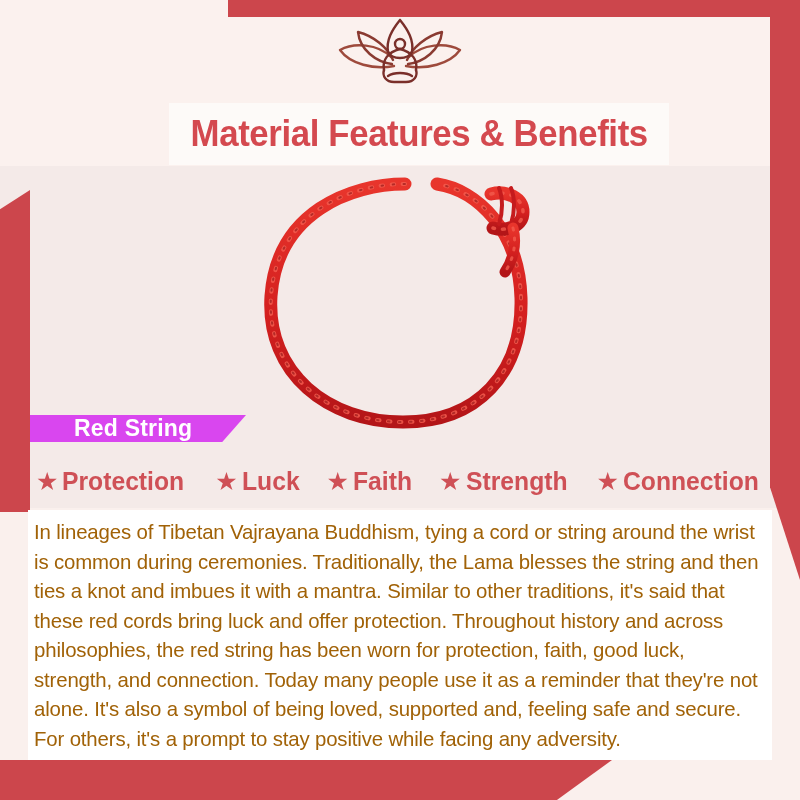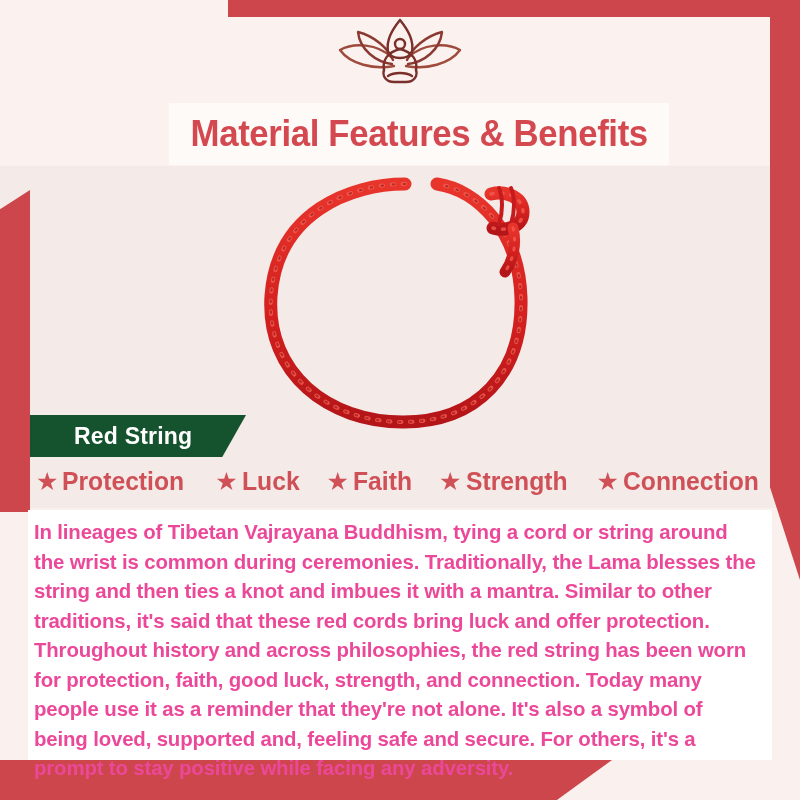--- a/index.html
+++ b/index.html
@@ -110,22 +110,22 @@
   .product-stage {
     position: absolute;
     left: 255px; top: 168px;
     width: 300px; height: 268px;
   }
 
   
   .name-tag {
     position: absolute;
     left: 30px; top: 415px;
-    width: 216px; height: 42px;
-    background: #14532d;
+    width: 216px; height: 27px;
+    background: #d946ef;
     clip-path: polygon(0 0, 100% 0, 89% 100%, 0 100%);
     display: flex;
     align-items: center;
   }
   .name-tag-text {
     margin-left: 44px;
     font-size: 23px;
     font-weight: bold;
     color: #ffffff;
     letter-spacing: 0.2px;
@@ -163,23 +163,23 @@
   .copy-card {
     position: absolute;
     left: 28px; top: 510px;
     width: 744px; height: 250px;
     background: #ffffff;
   }
   .copy-text {
     margin: 0;
     padding: 8px 12px 0 6px;
     font-size: 20.4px;
-    font-weight: bold;
+    font-weight: normal;
     line-height: 29.5px;
-    color: #ec4899;
+    color: #a16207;
     letter-spacing: -0.15px;
   }
 </style>
 </head>
 <body>
 
 <div class="infographic">
 
   <div class="bg-top"></div>
   <div class="bg-mid"></div>

